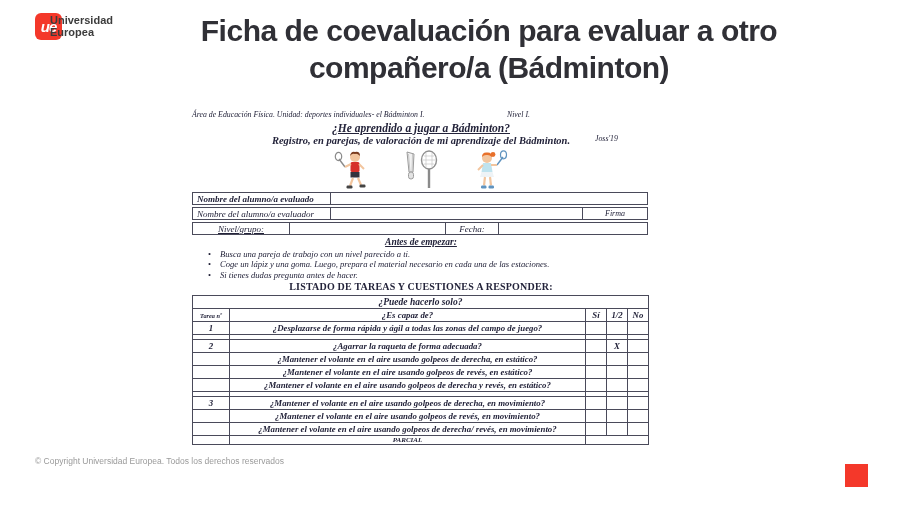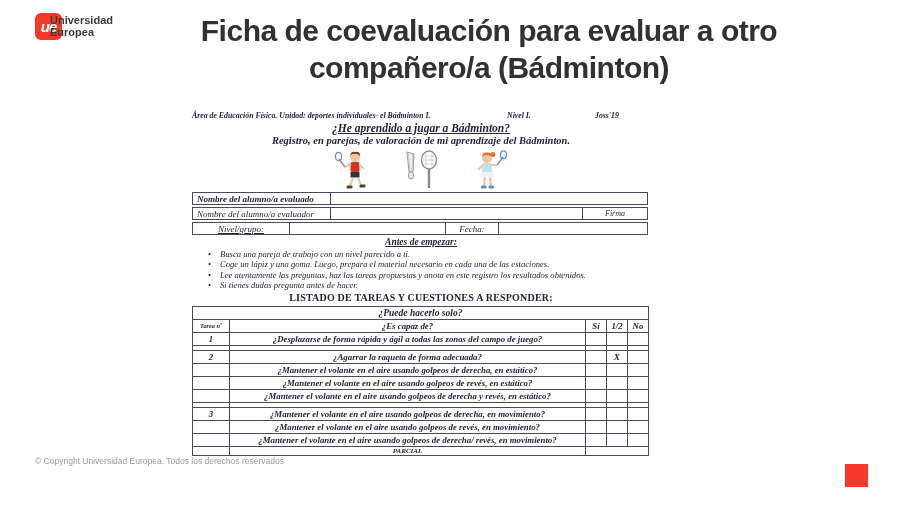--- a/index.html
+++ b/index.html
@@ -24,24 +24,24 @@
     position:absolute;left:108px;top:12px;width:762px;text-align:center;
     font-size:30px;font-weight:bold;color:#303036;line-height:37px;
     letter-spacing:-0.5px;
   }
 
   
   .doc{
     position:absolute;left:192px;top:110px;width:458px;
     color:#23233a;font-family:"Liberation Serif",serif;
   }
-  .doc-meta{display:flex;font-size:7.8px;font-style:italic;height:10px;align-items:flex-end;font-weight:bold;}
+  .doc-meta{display:flex;font-size:7.8px;font-style:italic;height:10px;align-items:flex-start;}
   .doc-meta .m-left{flex:1;}
   .doc-meta .m-level{width:88px;}
-  .doc-meta .m-author{width:55px;}
+  .doc-meta .m-author{width:55px;margin-top:24px;}
   .doc-heading{
     text-align:center;font-size:11.5px;font-weight:bold;font-style:italic;
     text-decoration:underline;margin-top:2px;height:13px;
   }
   .doc-subheading{text-align:center;font-size:10.5px;font-weight:bold;font-style:italic;height:12px;}
 
   .clipart-row{display:flex;justify-content:center;gap:26px;height:40px;margin:3px 0 2px 0;align-items:flex-end;}
   .clipart-row svg{display:block;}
 
   .info-row{
@@ -179,21 +179,20 @@
       <span class="cell nfield"></span>
       <span class="cell fecha">Fecha:</span>
       <span class="cell fill"></span>
     </div>
 
     <div class="before-title">Antes de empezar:</div>
 
     <ul class="bullets">
       <li>Busca una pareja de trabajo con un nivel parecido a ti.</li>
       <li>Coge un lápiz y una goma. Luego, prepara el material necesario en cada una de las estaciones.</li>
-      <li>Lee atentamente las preguntas, haz las tareas propuestas y anota en este registro los resultados obtenidos.</li>
       <li>Si tienes dudas pregunta antes de hacer.</li>
     </ul>
 
     <div class="tasks-title">LISTADO DE TAREAS Y CUESTIONES A RESPONDER:</div>
 
     <table class="task-table">
       <colgroup>
           <col class="col-num">
           <col class="col-q">
           <col class="col-a">

